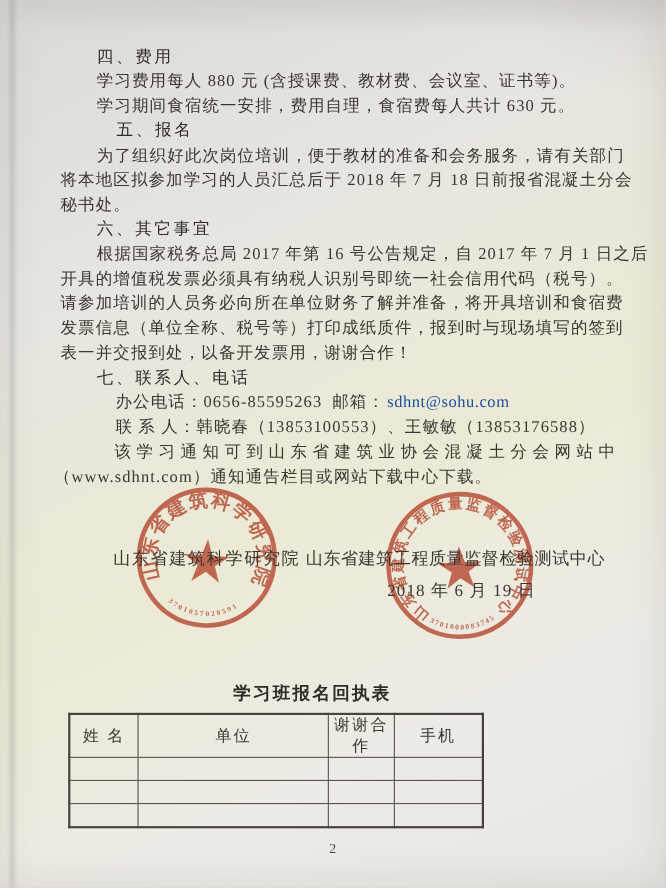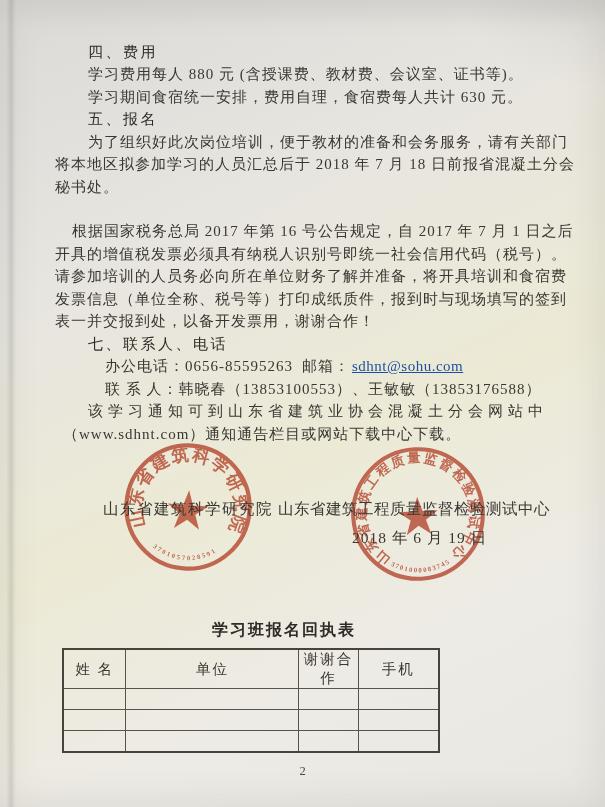--- a/index.html
+++ b/index.html
@@ -12,21 +12,21 @@
   }
   .shade-top{position:absolute;left:0;top:0;width:100%;height:26px;
     background:linear-gradient(#cfcdc9,rgba(207,205,201,0));opacity:.55;}
   .crease{position:absolute;left:6px;top:0;width:10px;height:100%;
     background:linear-gradient(90deg,rgba(0,0,0,0),rgba(0,0,0,.10),rgba(0,0,0,0));}
   .shade-corner{position:absolute;right:0;top:0;width:140px;height:90px;
     background:radial-gradient(ellipse at top right,rgba(120,115,110,.10),rgba(0,0,0,0) 70%);}
   .ln{position:absolute;white-space:nowrap;font-size:15px;color:#3a3733;line-height:22px;letter-spacing:1px;}
   .hd{font-weight:400;letter-spacing:2.5px;color:#2f2c28;}
   .wide{letter-spacing:5px;}
-  .email{color:#1d4f9e;text-decoration:underline;letter-spacing:.5px;}
+  .email{color:#1d4f9e;letter-spacing:.5px;}
   .sig{font-size:15.5px;}
   .form-title{position:absolute;font-weight:700;font-size:16px;letter-spacing:2px;color:#2f2c28;}
   table.return{position:absolute;left:62px;top:648px;width:378px;border-collapse:collapse;font-family:Liberation Serif, serif;}
   table.return td{border:1px solid #57544c;font-size:14.5px;color:#3a3733;text-align:center;
     letter-spacing:2px;padding:0;}
   table.return{border:2px solid #47443d;}
   tr.hrow td{height:25px;}
   tr.drow td{height:20px;}
   .pagenum{position:absolute;left:0;width:100%;text-align:center;top:764px;font-size:12.5px;color:#4a4741;}
   .stamp{position:absolute;mix-blend-mode:multiply;opacity:.82;}
@@ -38,38 +38,39 @@
 <body>
 
 <div class="photo">
   <div class="shade-top"></div>
   <div class="crease"></div>
   <div class="shade-corner"></div>
 
   <span class="ln hd" style="left:88px;top:41px">四、费用</span>
   <span class="ln" style="left:88px;top:63px">学习费用每人 880 元 (含授课费、教材费、会议室、证书等)。</span>
   <span class="ln" style="left:88px;top:86px">学习期间食宿统一安排，费用自理，食宿费每人共计 630 元。</span>
-  <span class="ln hd" style="left:88px;top:108px">五、报名</span>
+  <span class="ln hd" style="left:106px;top:108px">五、报名</span>
   <span class="ln" style="left:88px;top:131px">为了组织好此次岗位培训，便于教材的准备和会务服务，请有关部门</span>
   <span class="ln" style="left:55px;top:153px">将本地区拟参加学习的人员汇总后于 2018 年 7 月 18 日前报省混凝土分会</span>
   <span class="ln" style="left:55px;top:176px">秘书处。</span>
-  <span class="ln" style="left:72px;top:220px">根据国家税务总局 2017 年第 16 号公告规定，自 2017 年 7 月 1 日之后</span>
+  <span class="ln hd" style="left:88px;top:198px">六、其它事宜</span>
+  <span class="ln" style="left:88px;top:220px">根据国家税务总局 2017 年第 16 号公告规定，自 2017 年 7 月 1 日之后</span>
   <span class="ln" style="left:55px;top:243px">开具的增值税发票必须具有纳税人识别号即统一社会信用代码（税号）。</span>
   <span class="ln" style="left:55px;top:265px">请参加培训的人员务必向所在单位财务了解并准备，将开具培训和食宿费</span>
   <span class="ln" style="left:55px;top:288px">发票信息（单位全称、税号等）打印成纸质件，报到时与现场填写的签到</span>
   <span class="ln" style="left:55px;top:310px">表一并交报到处，以备开发票用，谢谢合作！</span>
   <span class="ln hd" style="left:88px;top:333px">七、联系人、电话</span>
 
   <span class="ln" style="left:105px;top:355px">办公电话：0656-85595263</span>
   <span class="ln" style="left:302px;top:355px">邮箱：</span>
   <span class="ln email" style="left:352px;top:355px">sdhnt@sohu.com</span>
 
   <span class="ln" style="left:105px;top:378px">联 系 人：韩晓春（13853100553）、王敏敏（13853176588）</span>
-  <span class="ln wide" style="left:88px;top:400px">该学习通知可到山东省建筑业协会混凝土分会网站中</span>
-  <span class="ln" style="left:63px;top:423px">（www.sdhnt.com）通知通告栏目或网站下载中心下载。</span>
+  <span class="ln wide" style="left:104px;top:400px">该学习通知可到山东省建筑业协会混凝土分会网站中</span>
+  <span class="ln" style="left:49px;top:423px">（www.sdhnt.com）通知通告栏目或网站下载中心下载。</span>
 
   <svg class="stamp" style="left:118px;top:437px;transform:rotate(4deg)" width="140" height="140" viewBox="0 0 150 150">
     <defs>
       <path id="la" d="M 29.7,96.1 A 50,50 0 1,1 120.3,96.1"></path>
       <path id="lb" d="M 26.7,105.2 A 57,57 0 0,0 123.3,105.2"></path>
     </defs>
     <circle class="ring" cx="75" cy="75" r="66"></circle>
     <path class="star-path" transform="translate(75,80)" d="M0,-23L5.2,-7.1L21.9,-7.1L8.4,2.7L13.5,18.6L0,8.8L-13.5,18.6L-8.4,2.7L-21.9,-7.1L-5.2,-7.1Z"></path>
     <text font-size="18.5" letter-spacing="2">
       <textPath href="#la" startOffset="50%" text-anchor="middle">山东省建筑科学研究院</textPath>

